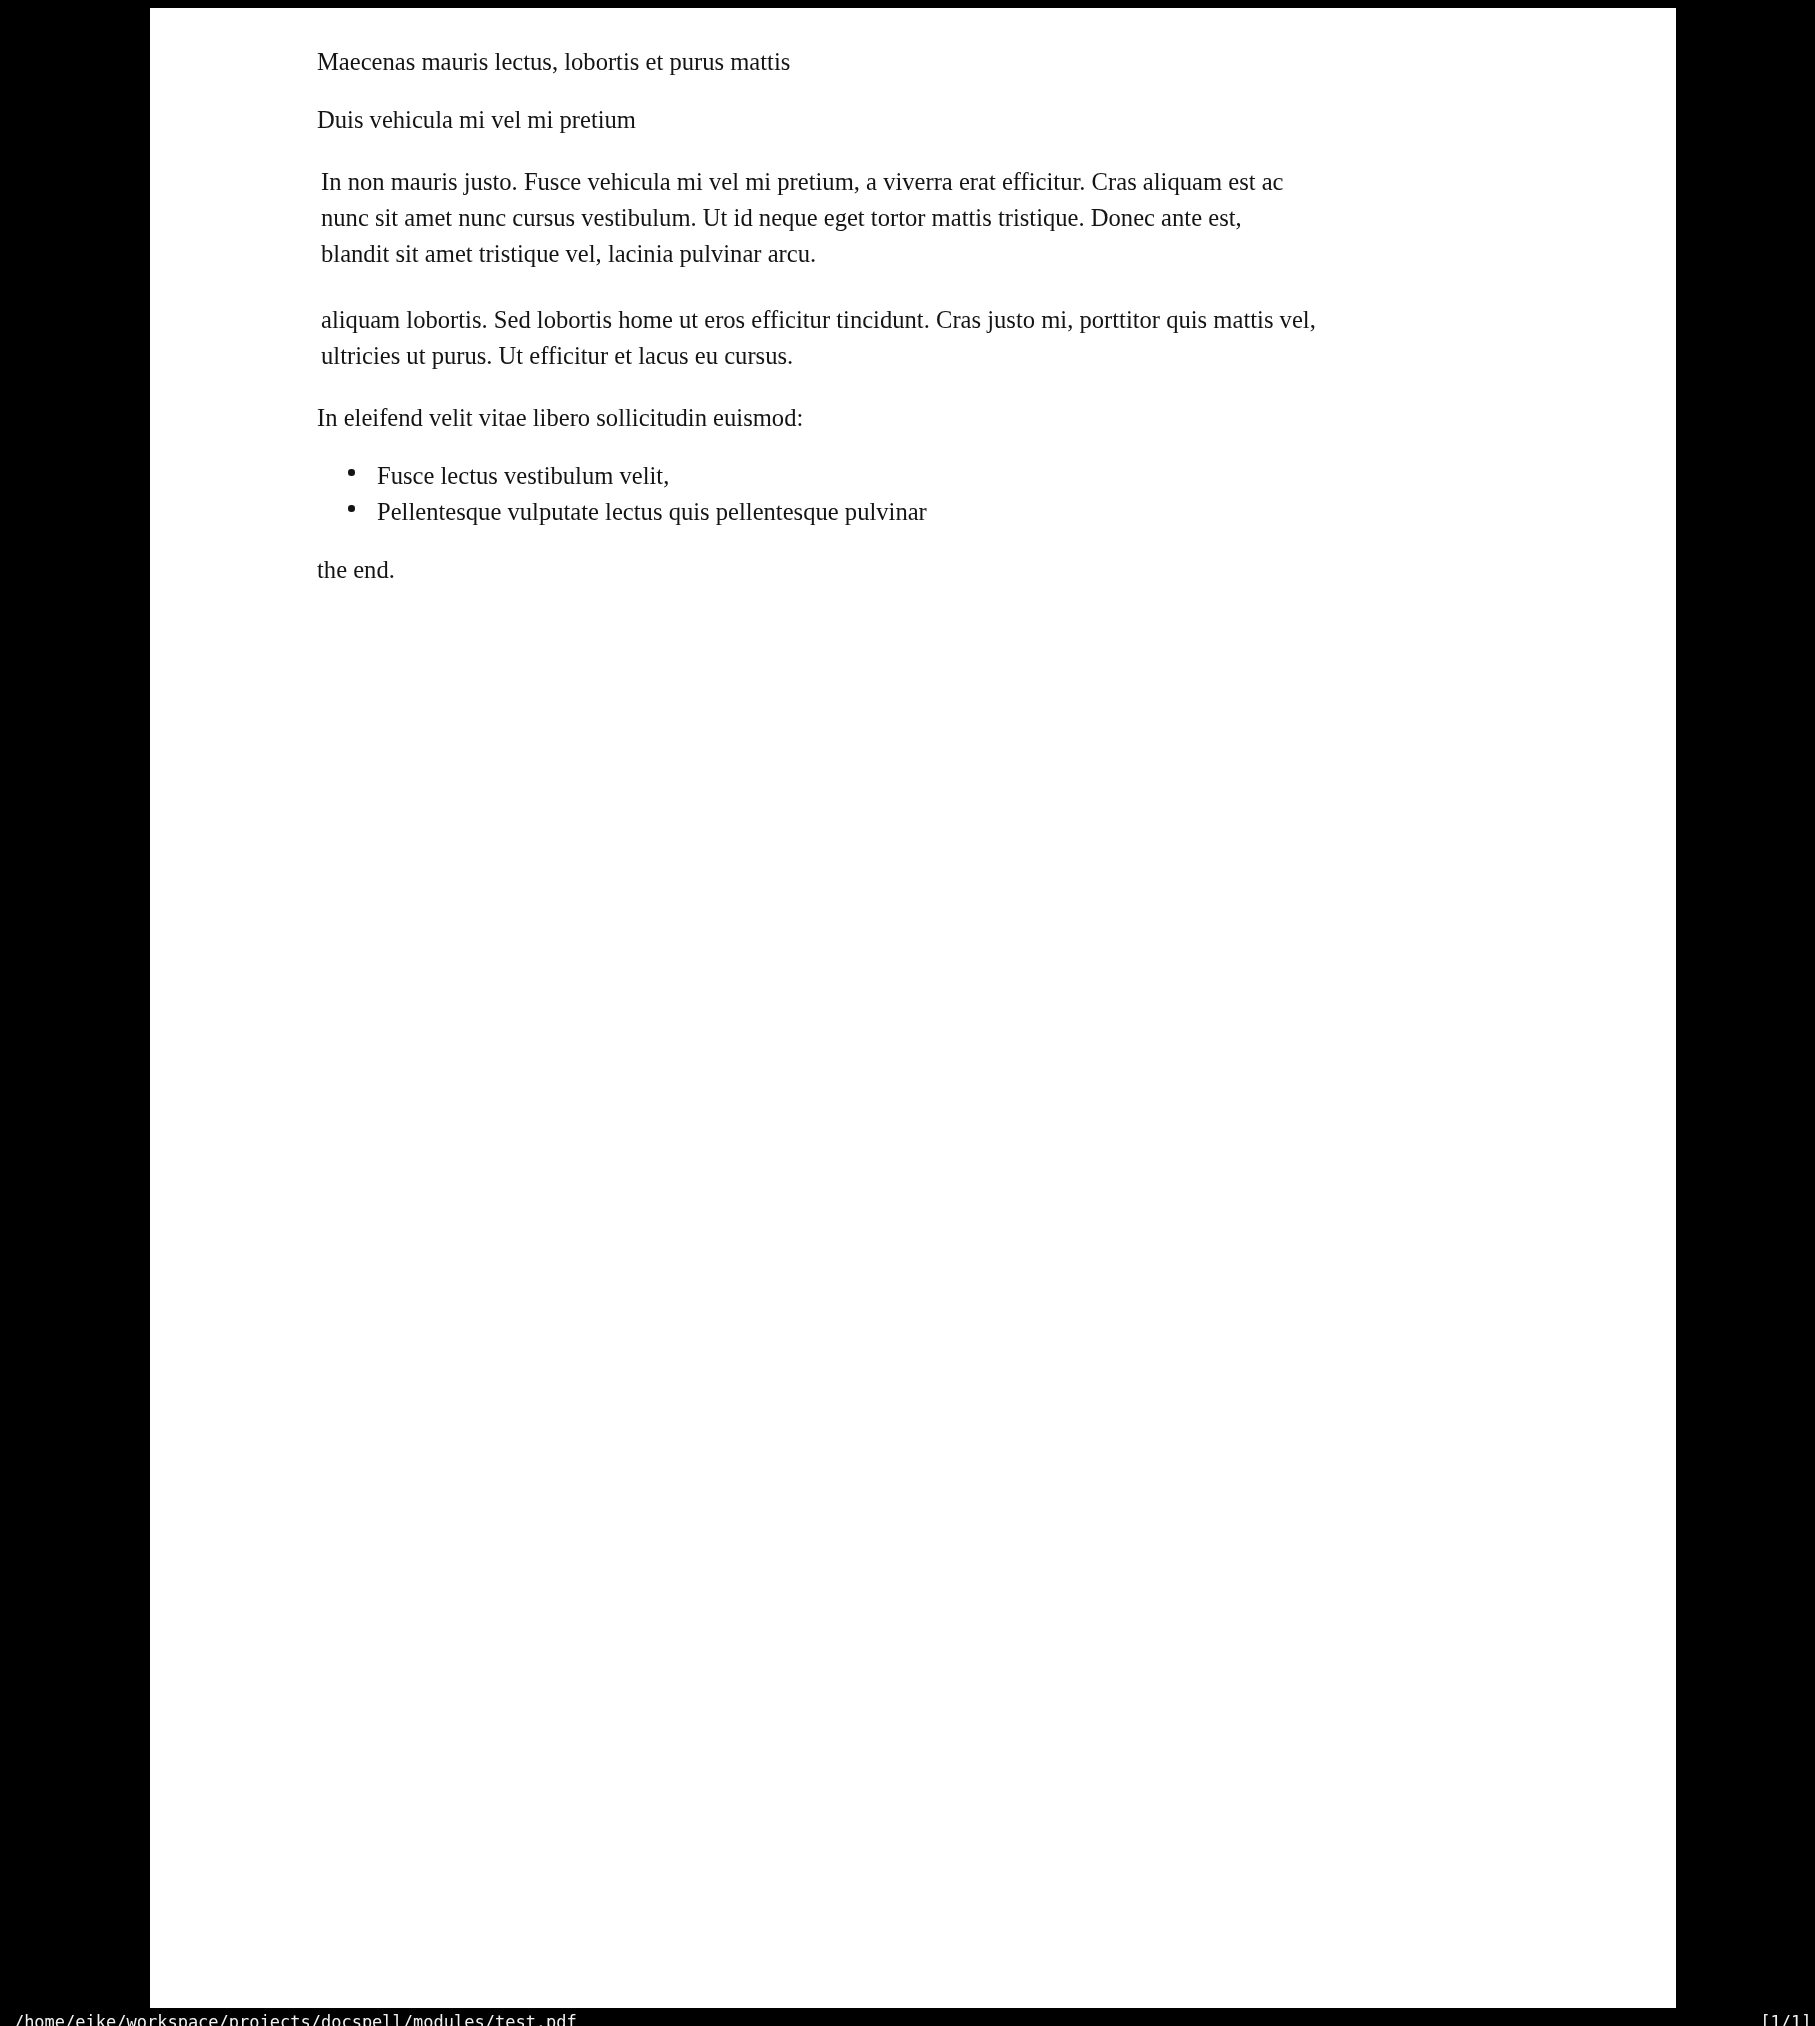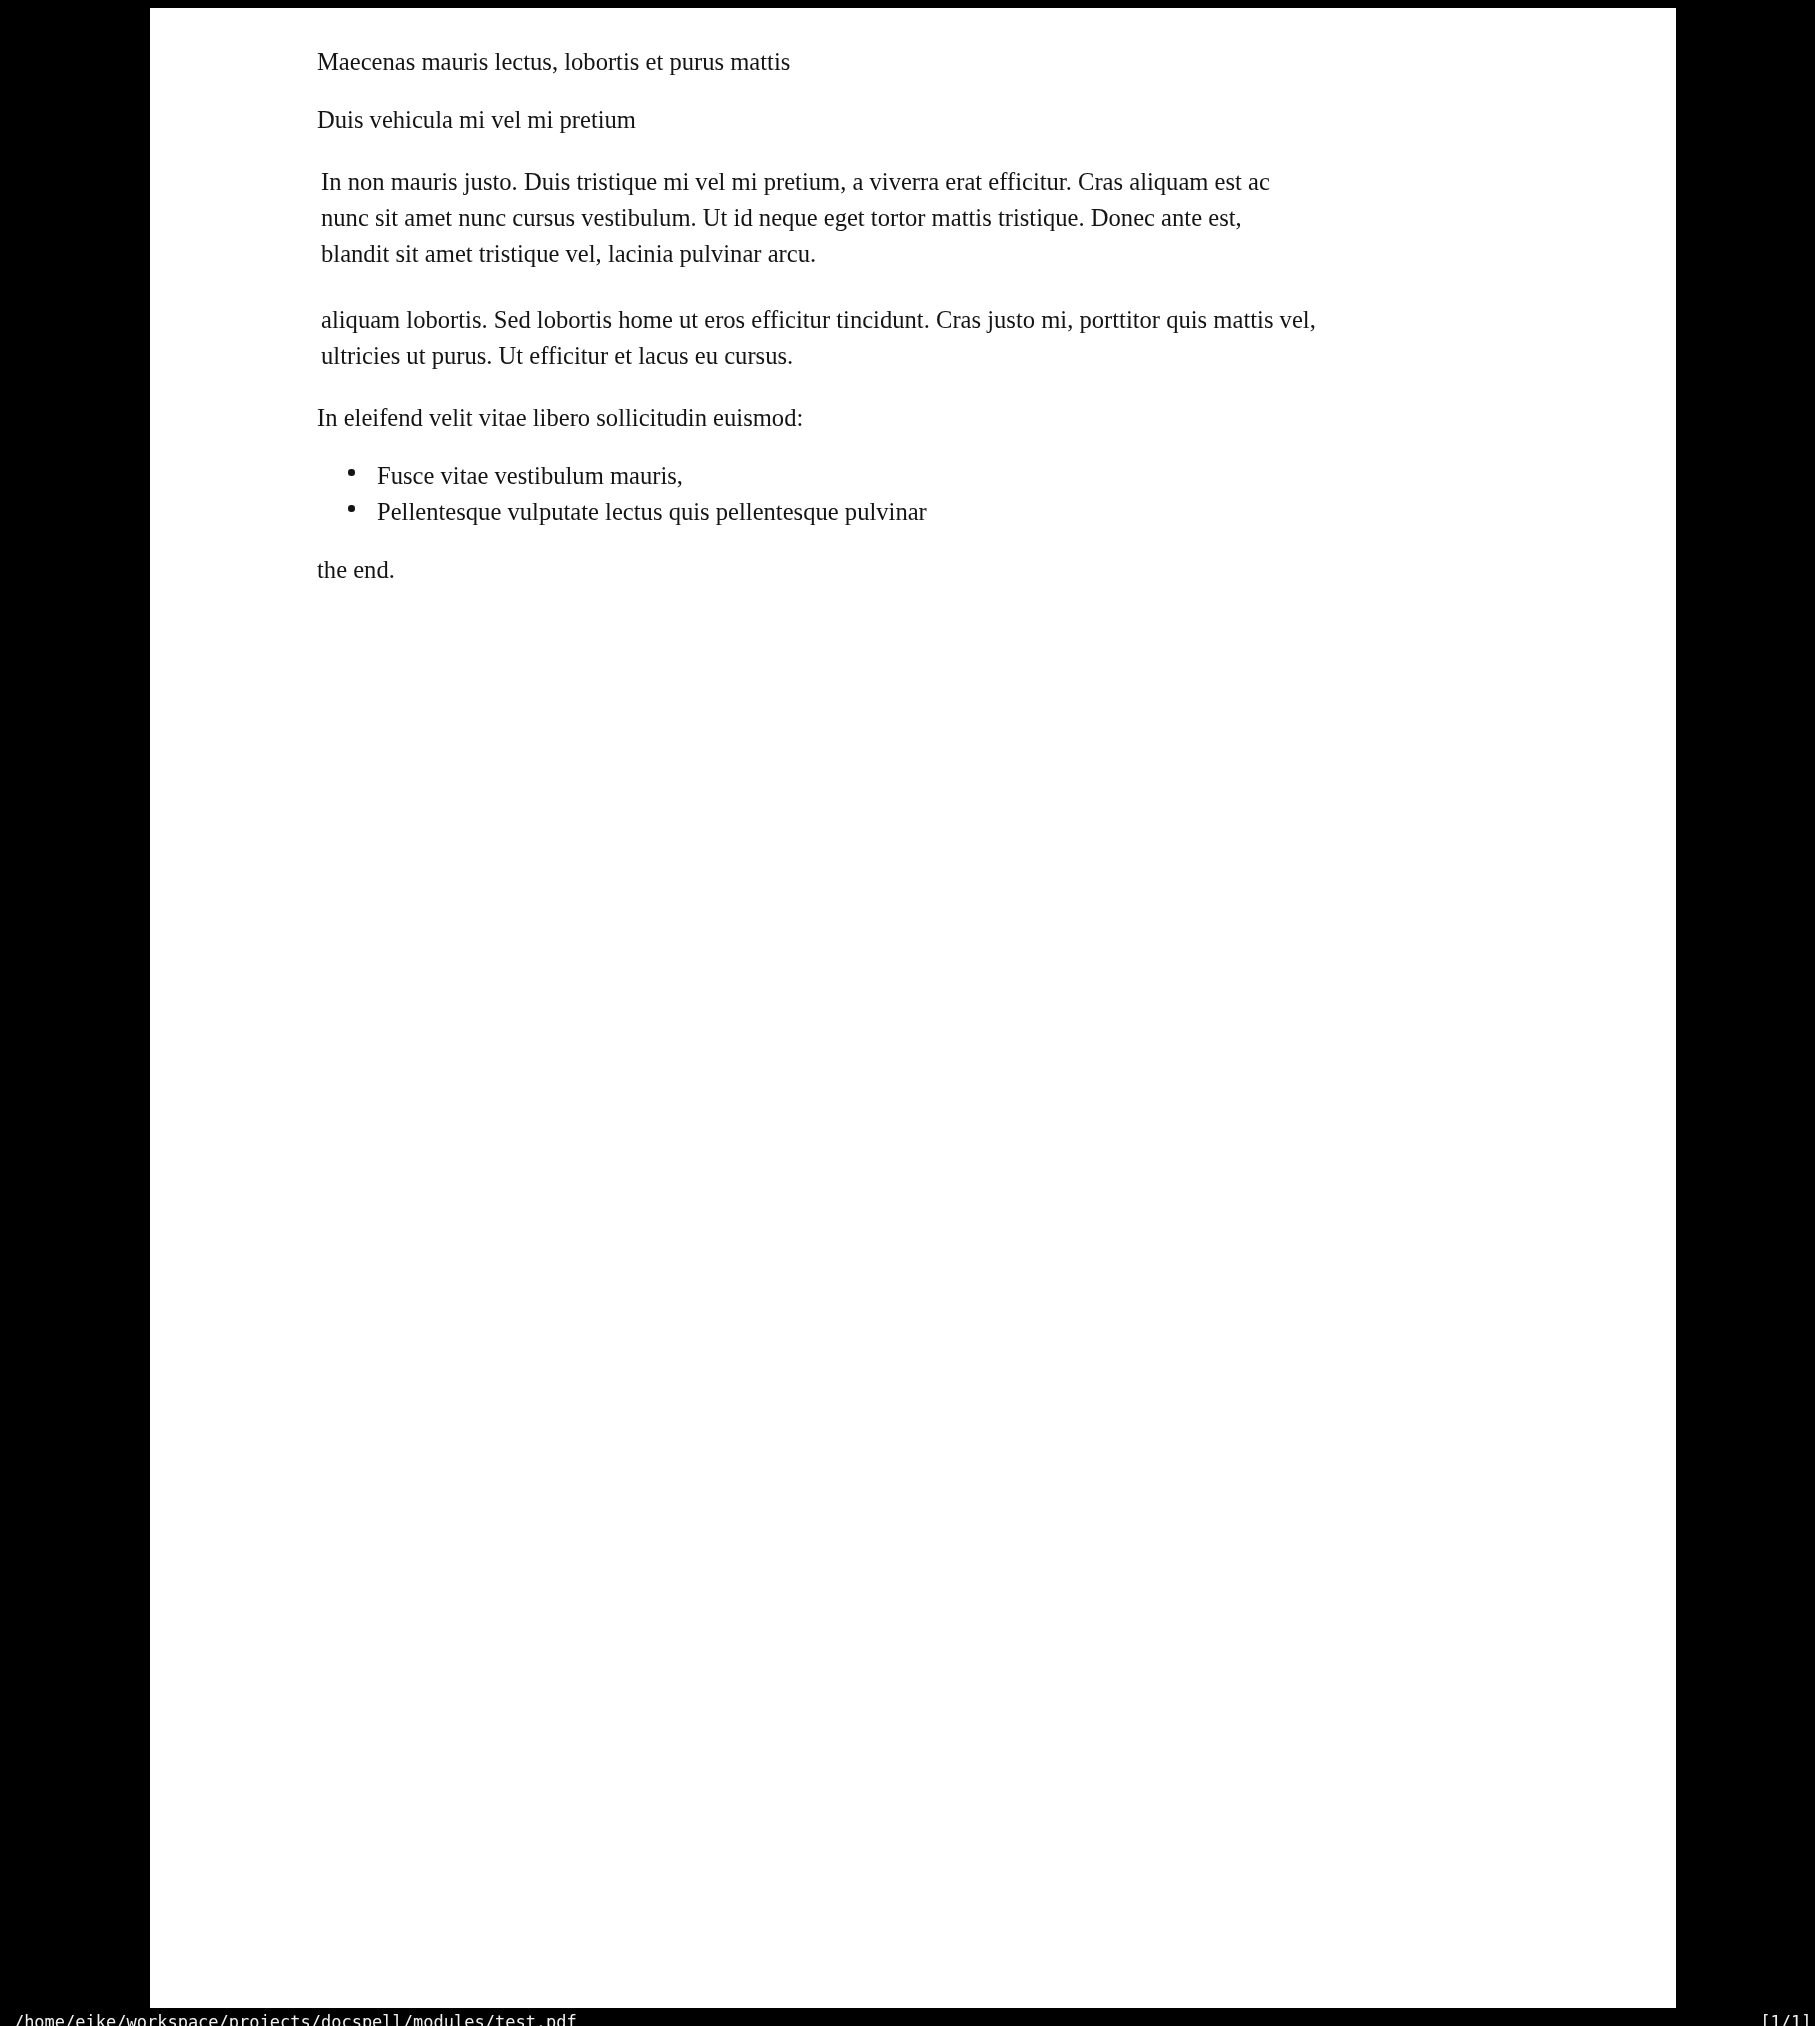--- a/index.html
+++ b/index.html
@@ -69,35 +69,35 @@
 <div class="screen">
 
   <div class="pdf-page">
     <div class="page-content">
 
       <p>Maecenas mauris lectus, lobortis et purus mattis</p>
 
       <p>Duis vehicula mi vel mi pretium</p>
 
       <p>
-        <span class="pline" style="display:block">In non mauris justo. Duis tristique mi vel mi pretium, a viverra erat efficitur. Cras aliquam est ac</span>
+        <span class="pline" style="display:block">In non mauris justo. Fusce vehicula mi vel mi pretium, a viverra erat efficitur. Cras aliquam est ac</span>
         <span class="pline" style="display:block">nunc sit amet nunc cursus vestibulum. Ut id neque eget tortor mattis tristique. Donec ante est,</span>
         <span class="pline" style="display:block">blandit sit amet tristique vel, lacinia pulvinar arcu.</span>
       </p>
 
       <p>
         <span class="pline" style="display:block">aliquam lobortis. Sed lobortis home ut eros efficitur tincidunt. Cras justo mi, porttitor quis mattis vel,</span>
         <span class="pline" style="display:block">ultricies ut purus. Ut efficitur et lacus eu cursus.</span>
       </p>
 
       <p>In eleifend velit vitae libero sollicitudin euismod:</p>
 
       <ul class="doc-list">
         <li>
-          <span>Fusce vitae vestibulum mauris,</span>
+          <span>Fusce lectus vestibulum velit,</span>
         </li>
         <li>
           <span>Pellentesque vulputate lectus quis pellentesque pulvinar</span>
         </li>
       </ul>
 
       <p>the end.</p>
 
     </div>
   </div>

